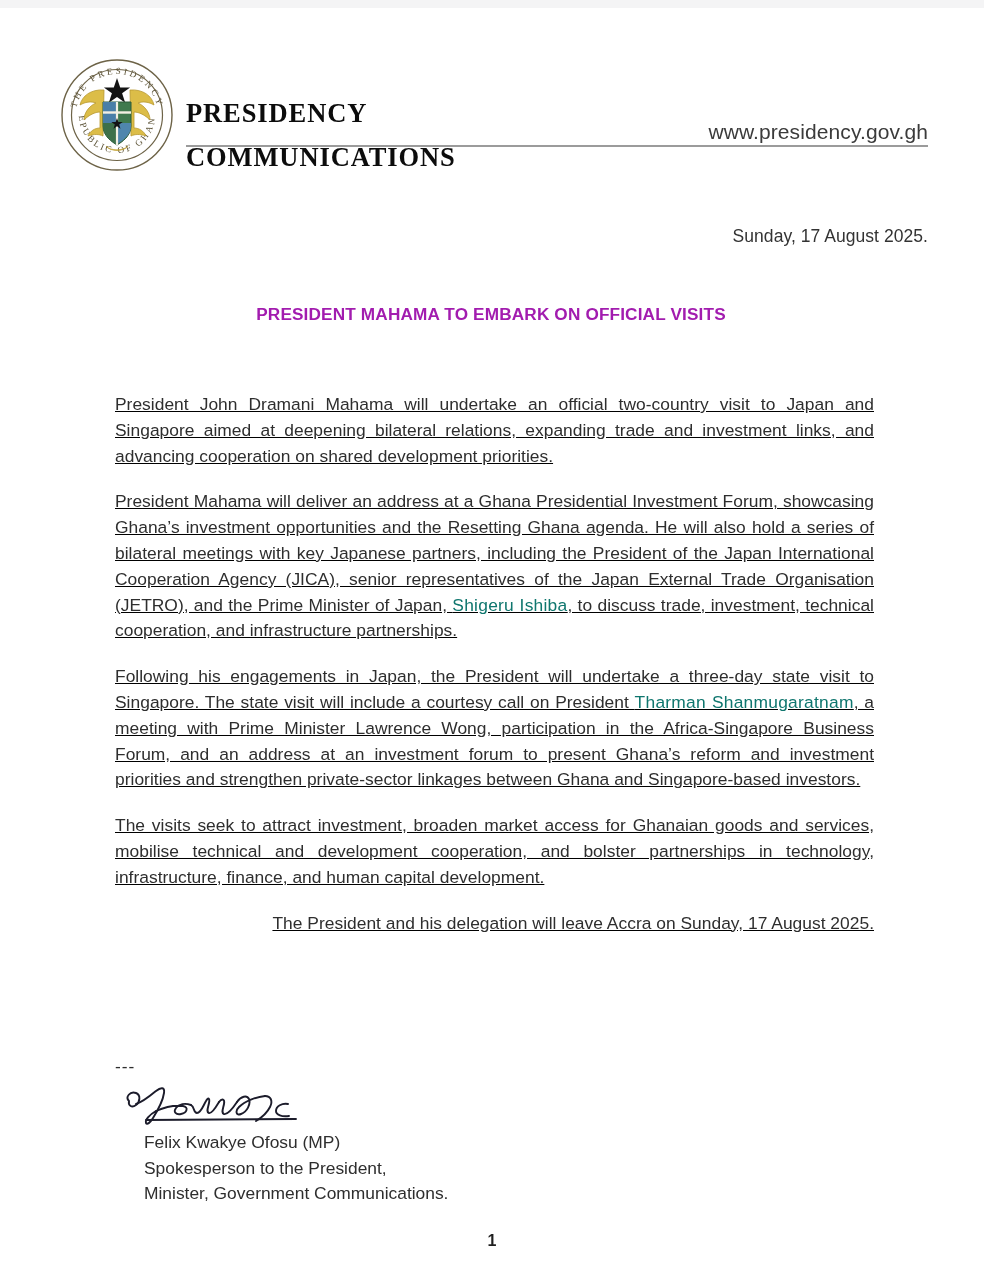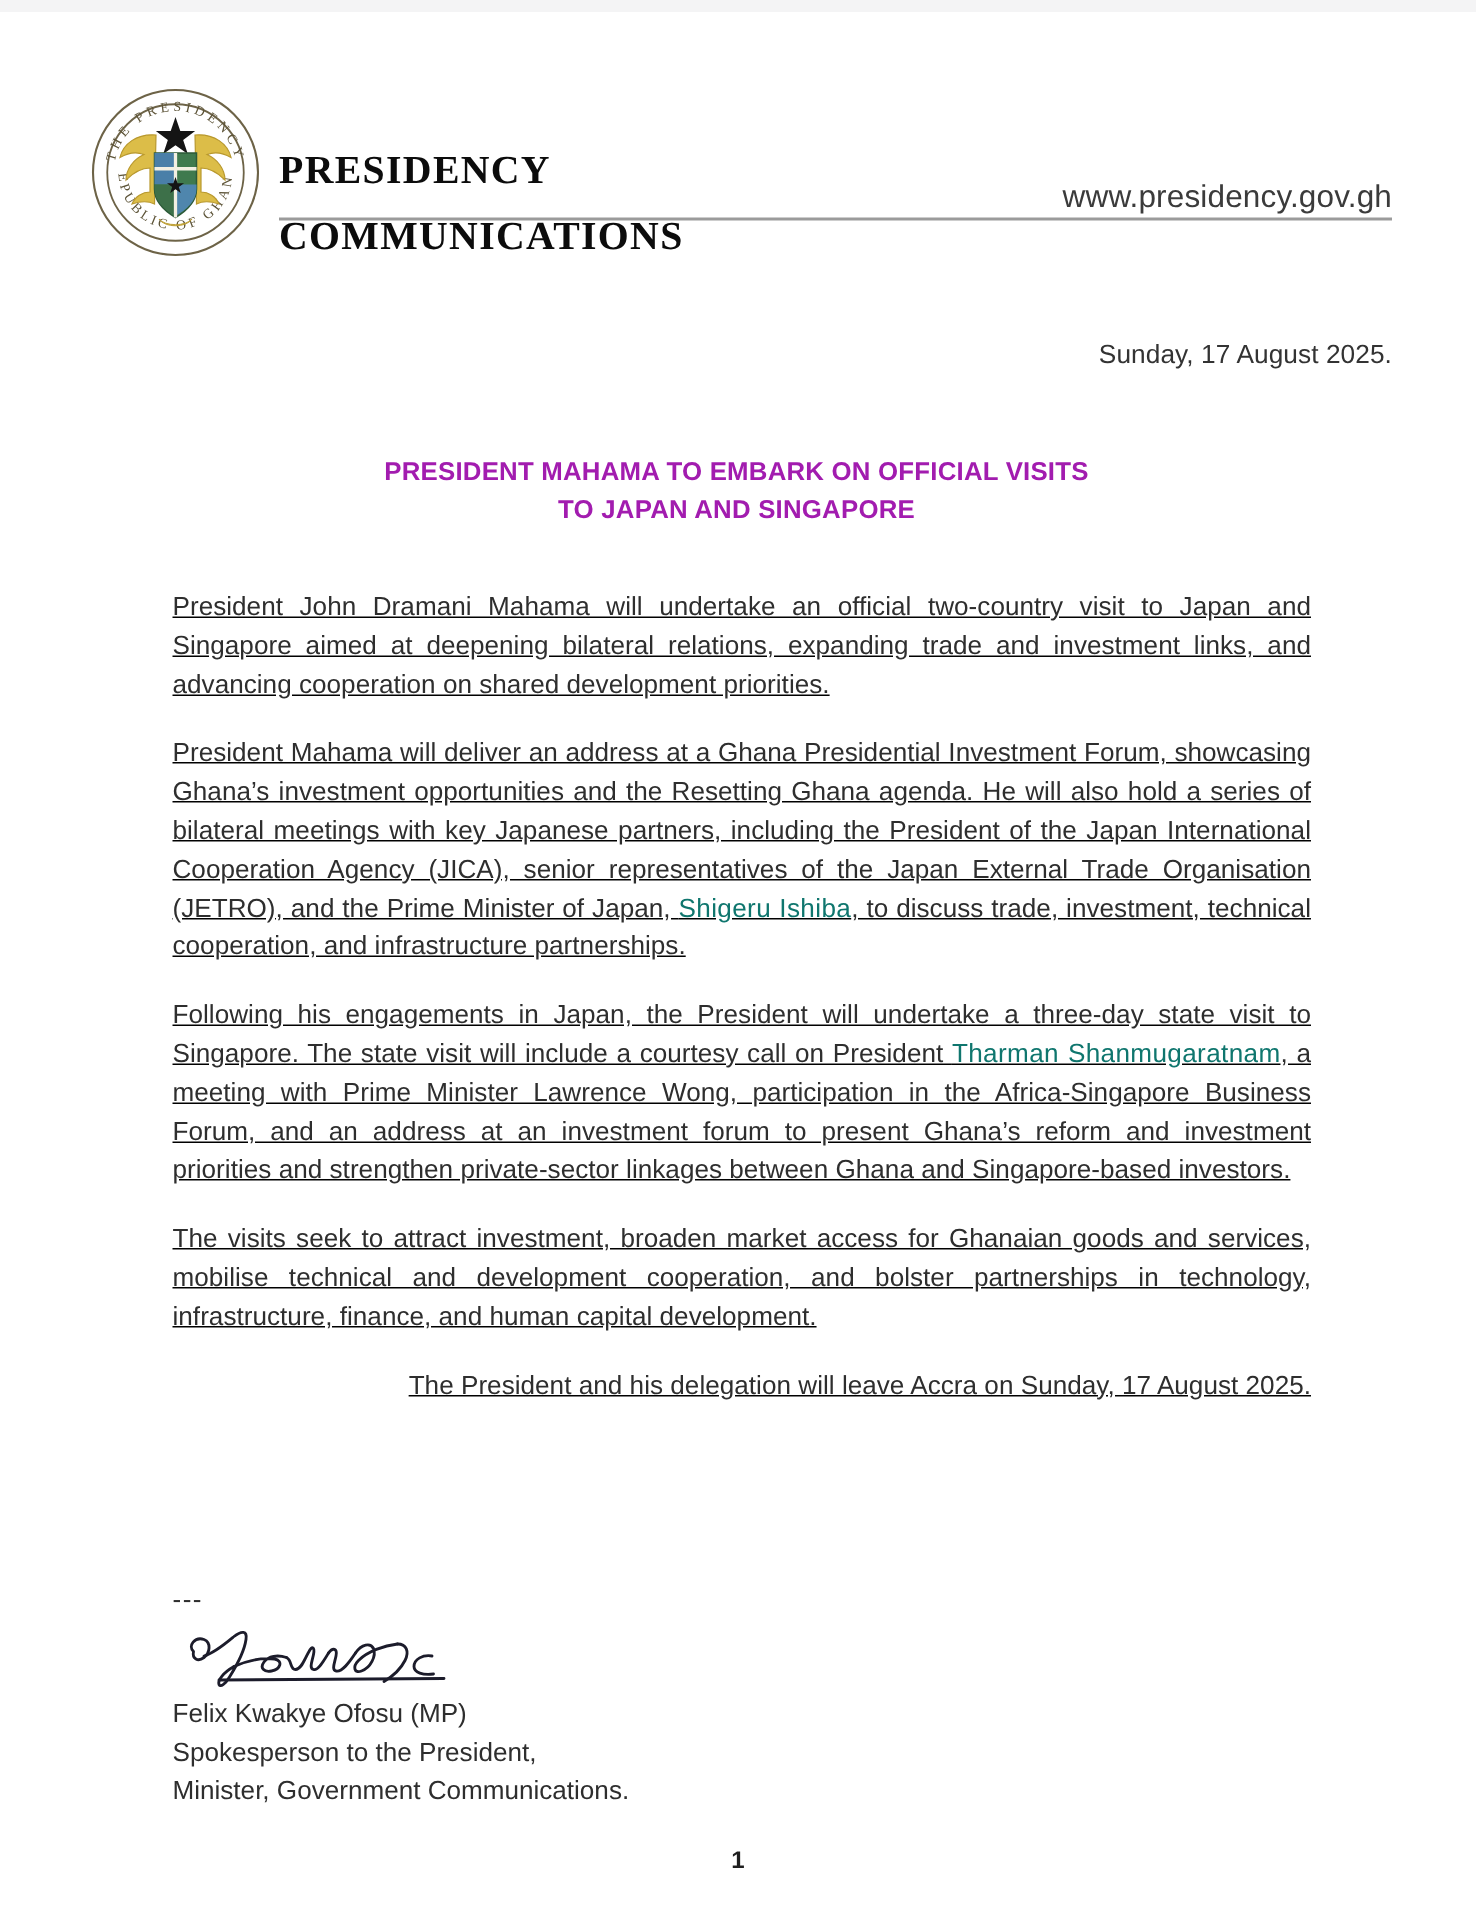--- a/index.html
+++ b/index.html
@@ -137,20 +137,21 @@
   #signature-mark {
     width: 215px;
     height: 46px;
     margin-left: 8px;
     margin-bottom: 2px;
   }
   .sig-line {
     font-size: 17.4px;
     line-height: 25.5px;
     color: #2e2e2e;
+    margin-left: 29px;
   }
 
   
   #page-number {
     position: absolute;
     left: 0;
     top: 1224px;
     width: 984px;
     text-align: center;
     font-size: 16px;
@@ -206,21 +207,20 @@
 
     <div id="site-url">www.presidency.gov.gh</div>
 
     <div id="header-rule"></div>
   </div>
 
   <div id="date-line">Sunday, 17 August 2025.</div>
 
   <div id="doc-title">
     <span class="t-line">PRESIDENT MAHAMA TO EMBARK ON OFFICIAL VISITS</span>
-    <span class="t-line">TO JAPAN AND SINGAPORE</span>
   </div>
 
   <div id="body-copy">
 
     <p class="para">President John Dramani Mahama will undertake an official two-country visit to Japan and Singapore aimed at deepening bilateral relations, expanding trade and investment links, and advancing cooperation on shared development priorities.</p>
 
 
     <p class="para"><span>President Mahama will deliver an address at a Ghana Presidential Investment Forum, showcasing Ghana’s investment opportunities and the Resetting Ghana agenda. He will also hold a series of bilateral meetings with key Japanese partners, including the President of the Japan International Cooperation Agency (JICA), senior representatives of the Japan External Trade Organisation (JETRO), and the Prime Minister of Japan, </span><span class="pasted-name">Shigeru Ishiba</span><span>, to discuss trade, investment, technical cooperation, and infrastructure partnerships.</span></p>
 
     <p class="para"><span>Following his engagements in Japan, the President will undertake a three-day state visit to Singapore. The state visit will include a courtesy call on President </span><span class="pasted-name">Tharman Shanmugaratnam</span><span>, a meeting with Prime Minister Lawrence Wong, participation in the Africa-Singapore Business Forum, and an address at an investment forum to present Ghana’s reform and investment priorities and strengthen private-sector linkages between Ghana and Singapore-based investors.</span></p>

